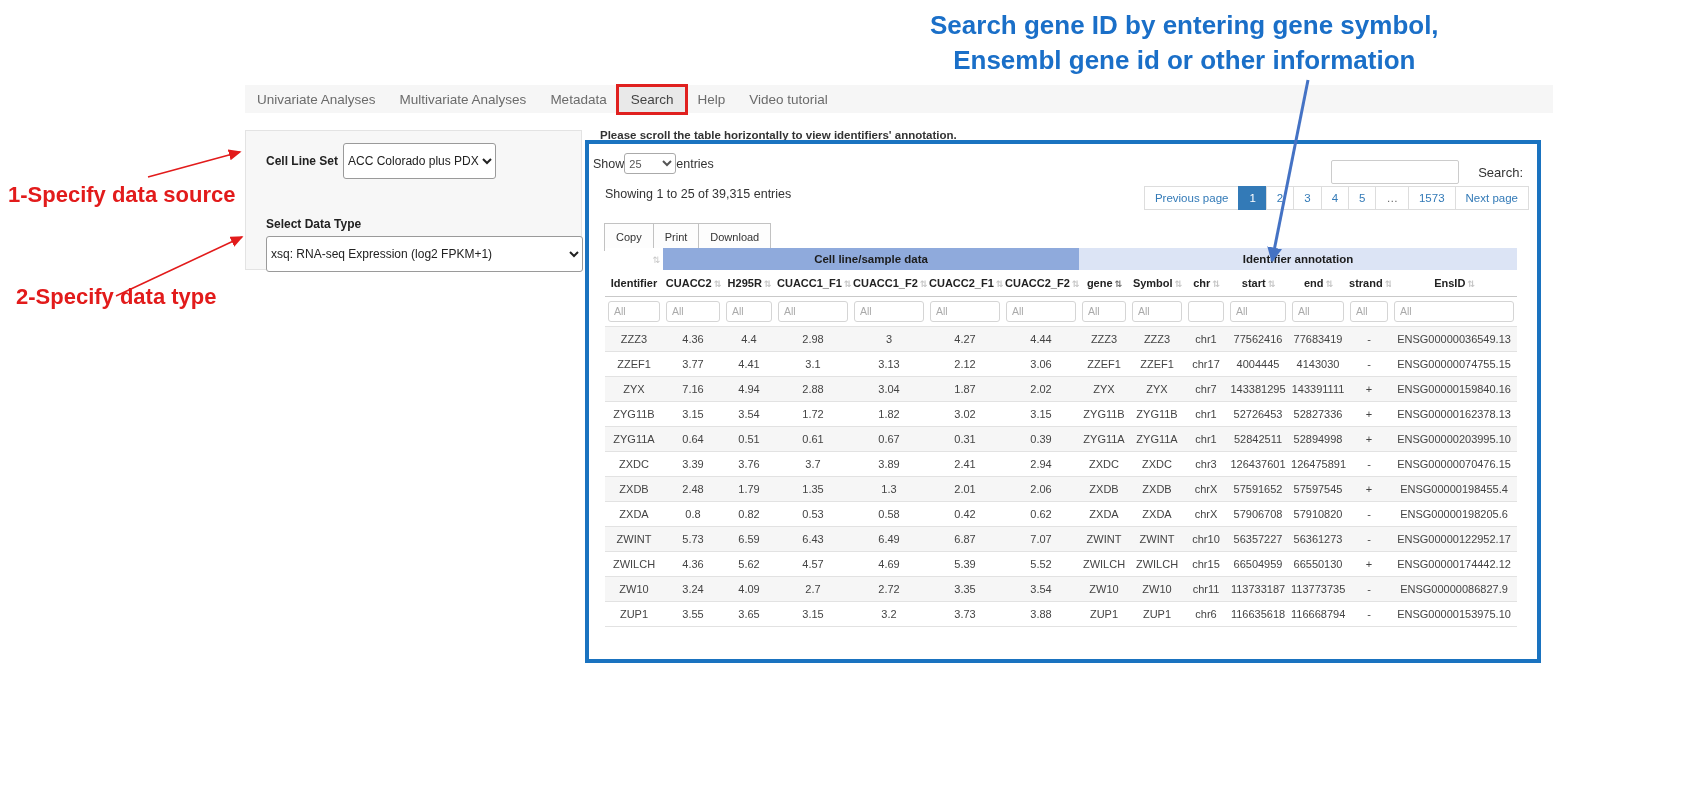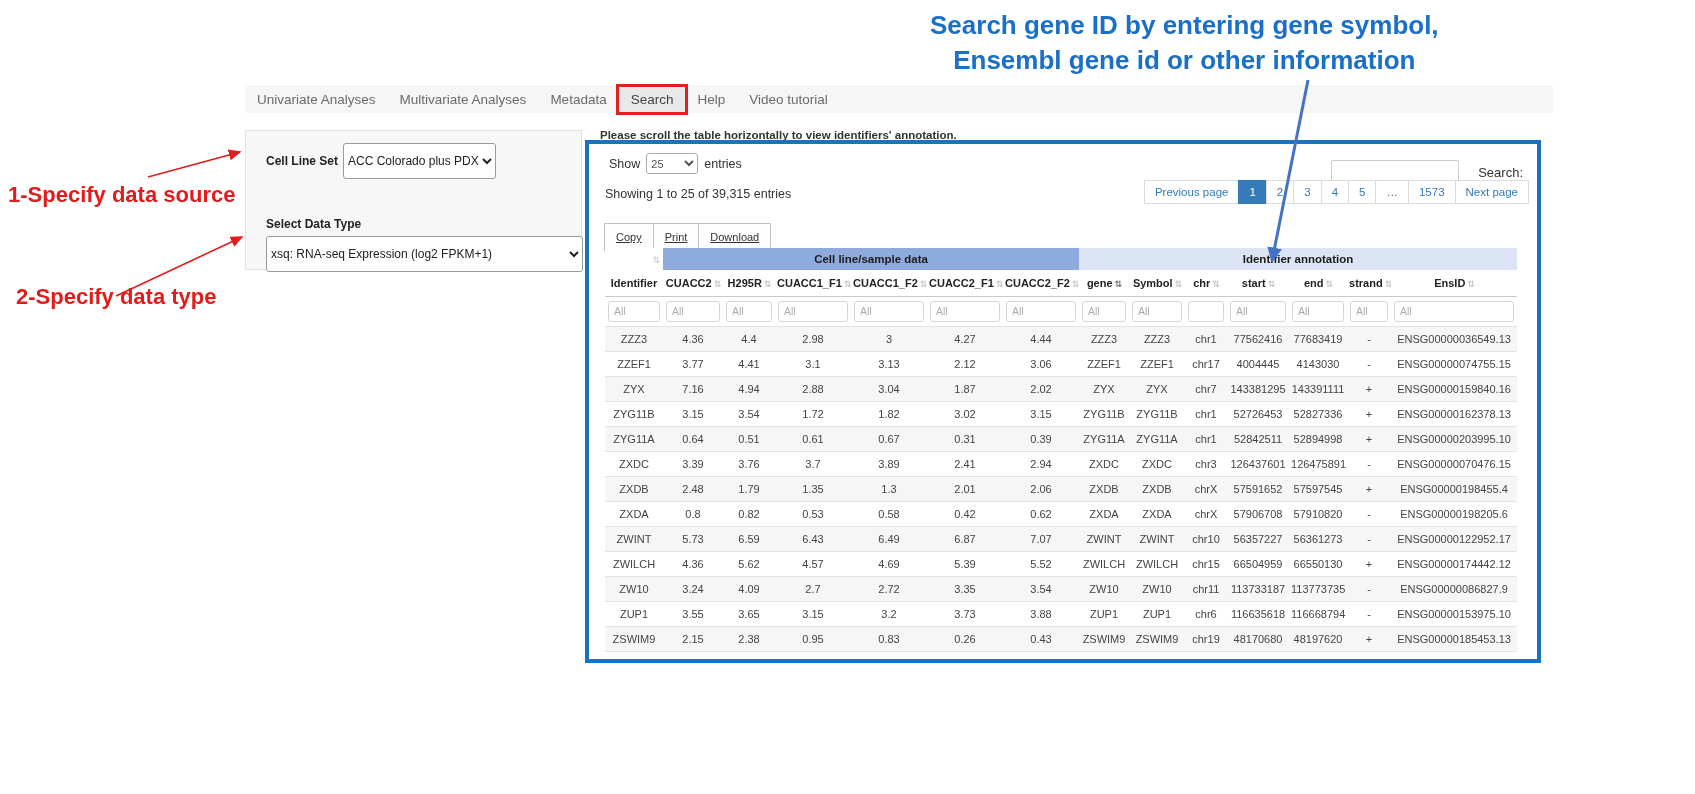--- a/index.html
+++ b/index.html
@@ -57,46 +57,45 @@
   .table-note {
     position: absolute; left: 600px; top: 129px;
     font-size: 11.5px; font-weight: bold; color: #333;
   }
 
   
   .dt-box {
     position: absolute; left: 585px; top: 140px; width: 956px; height: 523px;
     border: 4px solid #1a73c0; background: #fff;
   }
-  .dt-show { position: absolute; left: 20px; top: 9px; font-size: 12.5px; color: #333;
-    display: flex; align-items: center; gap: 6px; }
+  .dt-show { position: absolute; left: 4px; top: 9px; font-size: 12.5px; color: #333;
+    display: flex; align-items: center; }
   .dt-show select {
     font-family: "Liberation Sans", sans-serif; font-size: 11px; color: #555;
     width: 52px; height: 21px; border: 1px solid #aaa; border-radius: 3px; background: #fff; }
   .dt-info { position: absolute; left: 16px; top: 43px; font-size: 12.5px; color: #333; }
   .dt-search { position: absolute; right: 14px; top: 16px; display: flex; align-items: center; gap: 19px; }
   .dt-search input { width: 128px; height: 24px; border: 1px solid #ccc; border-radius: 2px;
     font-family: "Liberation Sans", sans-serif; font-size: 12px; padding: 2px 6px; }
   .dt-search span { font-size: 13px; color: #333; }
 
-  .dt-pagination { position: absolute; right: 8px; top: 36px; display: flex; }
+  .dt-pagination { position: absolute; right: 8px; top: 42px; display: flex; }
   .pg-btn {
     font-family: "Liberation Sans", sans-serif; font-size: 11.5px; color: #337ab7;
     background: #fff; border: 1px solid #ddd; padding: 5px 10px; margin-left: -1px;
     cursor: pointer; min-width: 26px; text-align: center;
   }
   .pg-btn.pg-active { background: #337ab7; border-color: #337ab7; color: #fff; }
   .pg-btn.pg-ellipsis { color: #666; }
 
   .dt-export { position: absolute; left: 16px; top: 79px; display: flex; }
   .dt-btn {
     font-family: "Liberation Sans", sans-serif; font-size: 11px; color: #333;
     background: #fdfdfd; border: 1px solid #c2c2c2; padding: 7px 11px; margin-left: -1px;
     cursor: pointer;
-    text-decoration: underline;
   }
 
   
   .dt-table-wrap { position: absolute; left: 16px; top: 104px; }
   table.dt { border-collapse: collapse; table-layout: fixed; width: 912px;
     font-size: 11px; color: #444; }
   table.dt th, table.dt td {
     padding: 0 2px; text-align: center; vertical-align: middle;
     white-space: nowrap; overflow: hidden;
   }
@@ -447,34 +446,18 @@
               <td>3.73</td>
               <td>3.88</td>
               <td>ZUP1</td>
               <td>ZUP1</td>
               <td>chr6</td>
               <td>116635618</td>
               <td>116668794</td>
               <td>-</td>
               <td>ENSG00000153975.10</td>
             </tr>
-            <tr class="stripe">
-              <td>ZSWIM9</td>
-              <td>2.15</td>
-              <td>2.38</td>
-              <td>0.95</td>
-              <td>0.83</td>
-              <td>0.26</td>
-              <td>0.43</td>
-              <td>ZSWIM9</td>
-              <td>ZSWIM9</td>
-              <td>chr19</td>
-              <td>48170680</td>
-              <td>48197620</td>
-              <td>+</td>
-              <td>ENSG00000185453.13</td>
-            </tr>
           </tbody>
       </table>
     </div>
   </div>
 
 </div>
 
 </body></html>

